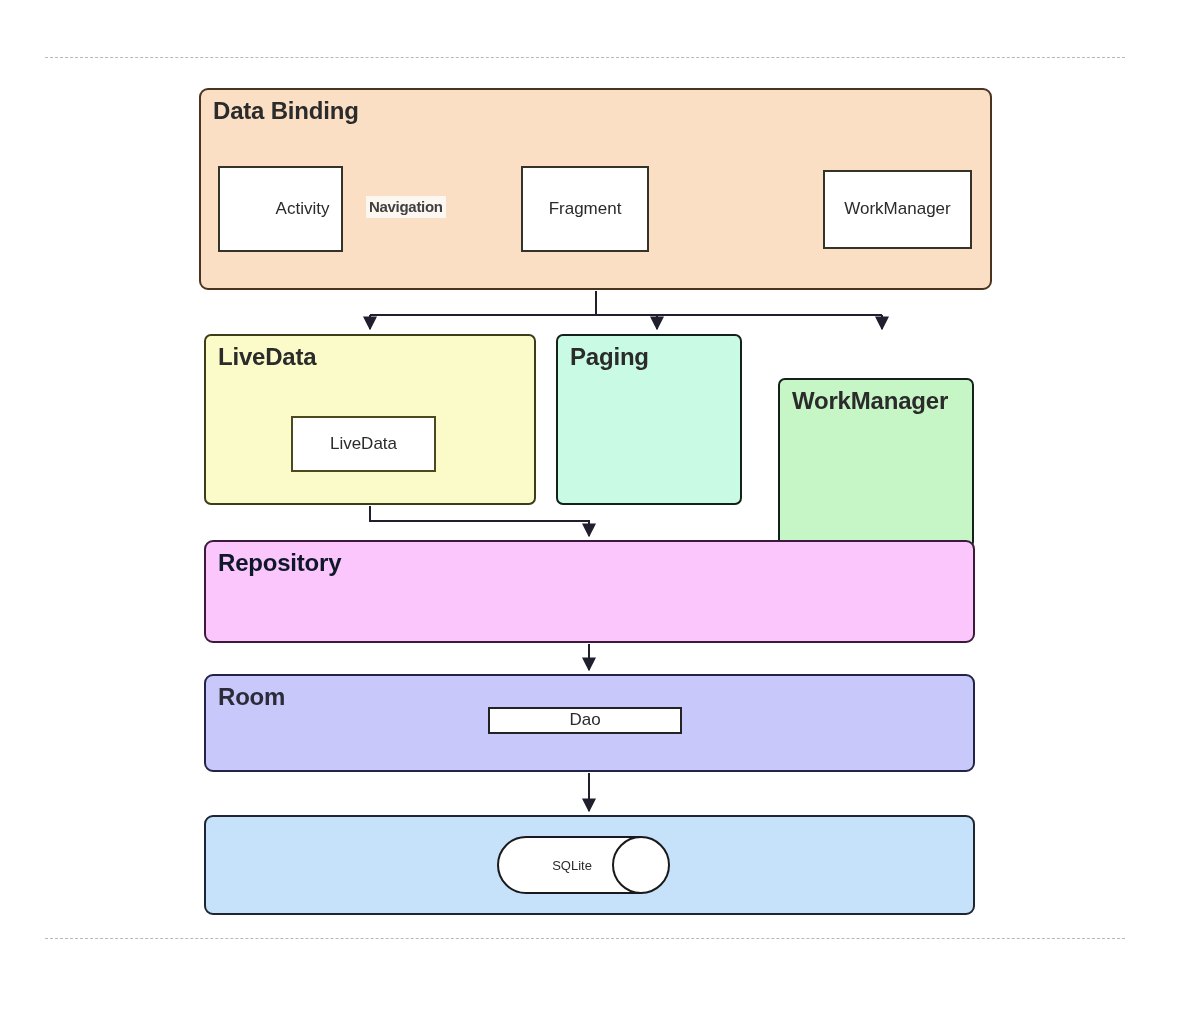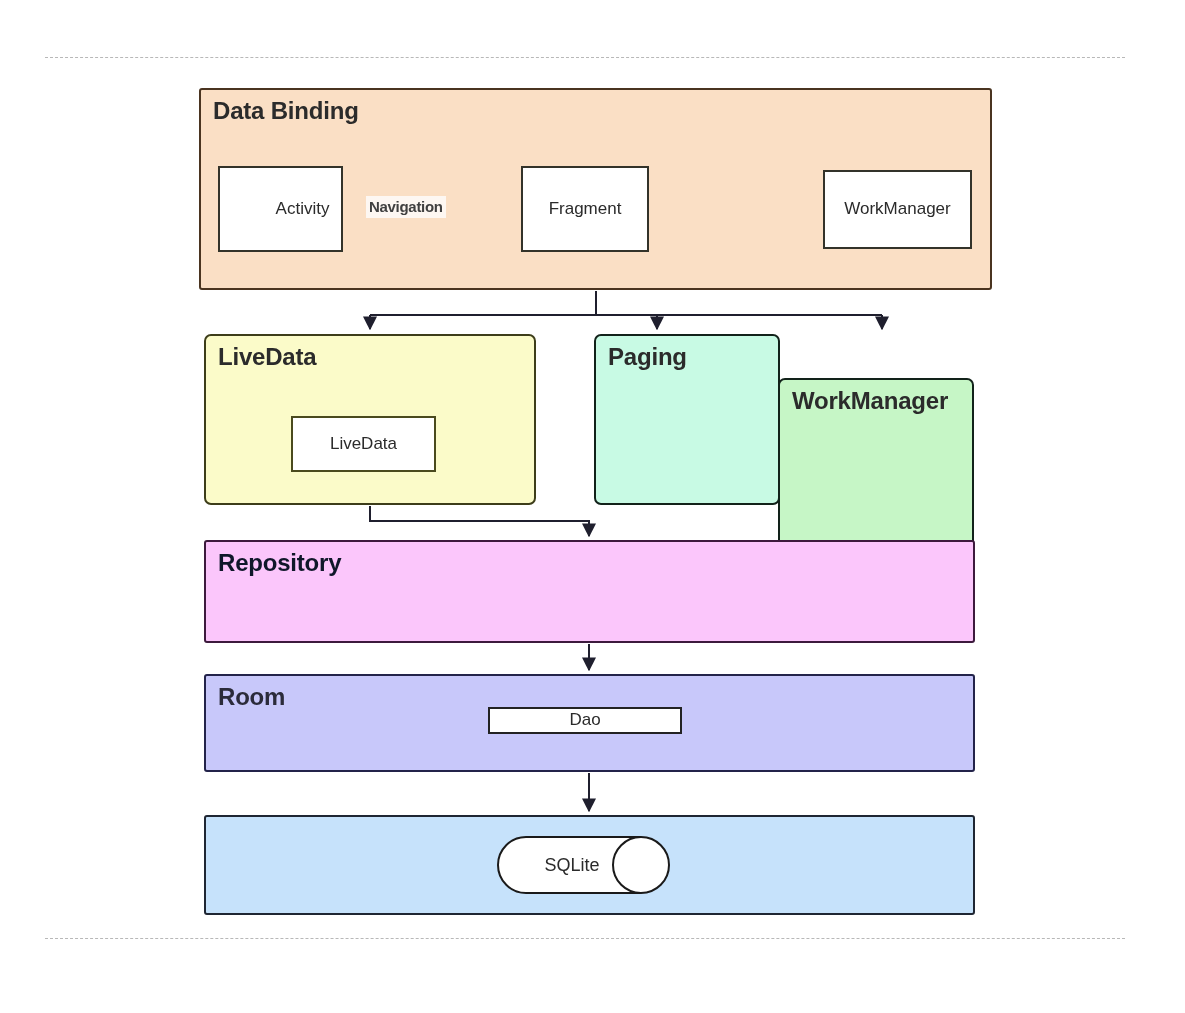--- a/index.html
+++ b/index.html
@@ -24,21 +24,21 @@
     border-top: 1px dashed #b8b8b8;
   }
   .rule.top    { top: 57px; }
   .rule.bottom { top: 938px; }
 
   
   .layer {
     position: absolute;
     box-sizing: border-box;
     border: 2px solid #1f1f2e;
-    border-radius: 3px;
+    border-radius: 9px;
   }
   .layer-title {
     position: absolute;
     left: 12px;
     top: 6px;
     font-size: 24px;
     font-weight: bold;
     letter-spacing: -0.2px;
     line-height: 1.22;
     color: #333333;
@@ -55,21 +55,21 @@
 
   #viewmodel {
     left: 204px; top: 334px; width: 332px; height: 171px;
     background: #fbfbc9;
     border-color: #3d3d1a;
     border-radius: 7px;
   }
   #viewmodel .layer-title { color: #2b2b2b; }
 
   #paging {
-    left: 594px; top: 334px; width: 186px; height: 171px;
+    left: 556px; top: 334px; width: 186px; height: 171px;
     background: #c8fae4;
     border-color: #12221a;
     border-radius: 7px;
   }
   #paging .layer-title { color: #2b2b2b; }
 
   #workmanager {
     left: 778px; top: 334px; width: 196px; height: 171px;
     background: #c6f6c6;
     border-color: #12221a;
@@ -139,21 +139,21 @@
     width: 173px; height: 58px;
   }
   #sqlite-shape svg { display: block; }
   #sqlite-label {
     position: absolute;
     left: 497px; top: 836px;
     width: 150px; height: 58px;
     display: flex;
     align-items: center;
     justify-content: center;
-    font-size: 18px;
+    font-size: 13px;
     color: #2b2b2b;
     pointer-events: none;
   }
 
   
   #connectors {
     position: absolute;
     left: 0; top: 0;
     width: 1185px; height: 1013px;
     pointer-events: none;

